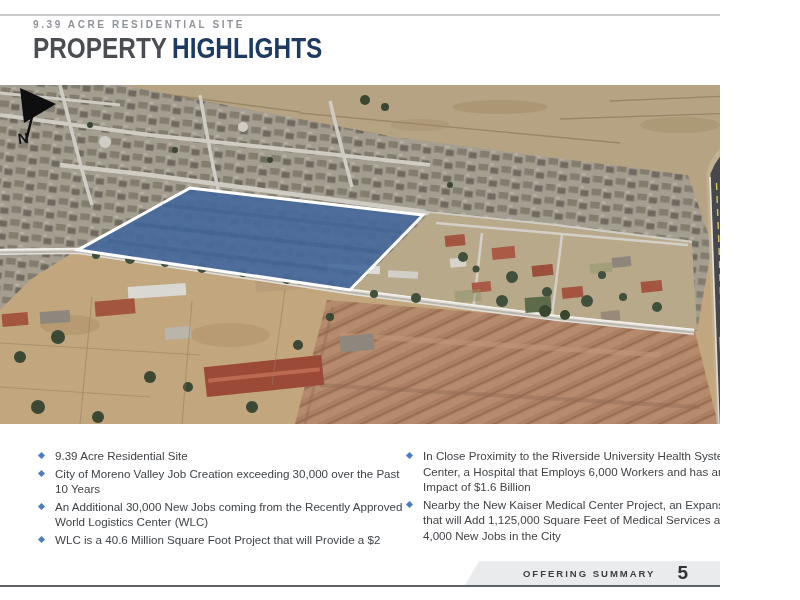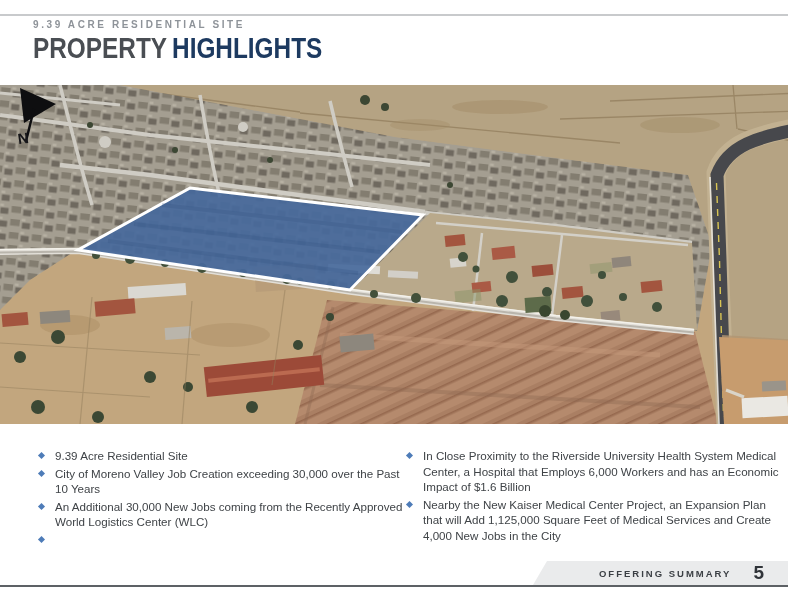--- a/index.html
+++ b/index.html
@@ -1,16 +1,16 @@
 <!DOCTYPE html>
 <html><head>
 <meta charset="utf-8">
 <style>
   html,body{margin:0;padding:0;background:#ffffff;}
-  .slide{position:relative;width:788px;height:600px;background:#ffffff;overflow:hidden;
+  .slide{position:relative;width:720px;height:600px;background:#ffffff;overflow:hidden;
          font-family:"Liberation Sans",sans-serif;}
   .top-rule{position:absolute;top:14px;left:0;width:800px;height:2px;background:#c8cacc;}
   .header{position:absolute;top:19px;left:33px;}
   .eyebrow{font-size:10px;font-weight:bold;letter-spacing:2.6px;color:#8e9399;}
   .title-line{margin-top:3px;white-space:nowrap;transform:scaleX(.84);transform-origin:0 0;
               font-size:29px;line-height:30px;letter-spacing:0;}
   .title-reg{font-weight:600;color:#4a4e53;}
   .title-bold{font-weight:800;color:#1d3a60;margin-left:6px;}
   .photo-wrap{position:absolute;top:85px;left:0;width:800px;height:339px;}
   .cols{position:absolute;top:448px;left:0;width:800px;}
@@ -18,21 +18,21 @@
   .col-left{left:36px;width:372px;}
   .col-right{left:404px;width:376px;}
   .li{display:flex;margin-bottom:2px;}
   .dot{flex:0 0 auto;width:5px;height:5px;background:#4e7cb8;transform:rotate(45deg);
        margin:5px 11px 0 3px;}
   .cont .dot{visibility:hidden;}
   .txt{font-size:11.6px;line-height:15.6px;color:#3f4347;}
   .footer-tab{position:absolute;top:561px;right:0;width:255px;height:24px;background:#eaebec;
               clip-path:polygon(14px 0,100% 0,100% 100%,0 100%);
               display:flex;align-items:center;justify-content:flex-end;
-              padding-right:24px;box-sizing:border-box;gap:22px;}
+              padding-right:32px;box-sizing:border-box;gap:22px;}
   .footer-label{font-size:9.5px;font-weight:bold;letter-spacing:2px;color:#3b3f44;}
   .page-number{font-size:19px;font-weight:600;color:#303439;}
   .footer-rule{position:absolute;top:585px;left:0;width:800px;height:2px;background:#5d6165;}
 </style>
 </head>
 <body>
 
 <div class="slide">
   <div class="top-rule"></div>
 
@@ -238,20 +238,21 @@
       <div class="li">
         <span class="dot"></span>
         <span class="txt">City of Moreno Valley Job Creation exceeding 30,000 over the Past 10 Years</span>
       </div>
       <div class="li">
         <span class="dot"></span>
         <span class="txt">An Additional 30,000 New Jobs coming from the Recently Approved World Logistics Center (WLC)</span>
       </div>
       <div class="li">
         <span class="dot"></span>
+        <span class="txt">WLC is a 40.6 Million Square Foot Project that will Provide a $2</span>
       </div>
     </div>
     <div class="col col-right">
       <div class="li">
         <span class="dot"></span>
         <span class="txt">In Close Proximity to the Riverside University Health System Medical Center, a Hospital that Employs 6,000 Workers and has an Economic Impact of $1.6 Billion</span>
       </div>
       <div class="li">
         <span class="dot"></span>
         <span class="txt">Nearby the New Kaiser Medical Center Project, an Expansion Plan that will Add 1,125,000 Square Feet of Medical Services and Create 4,000 New Jobs in the City</span>

